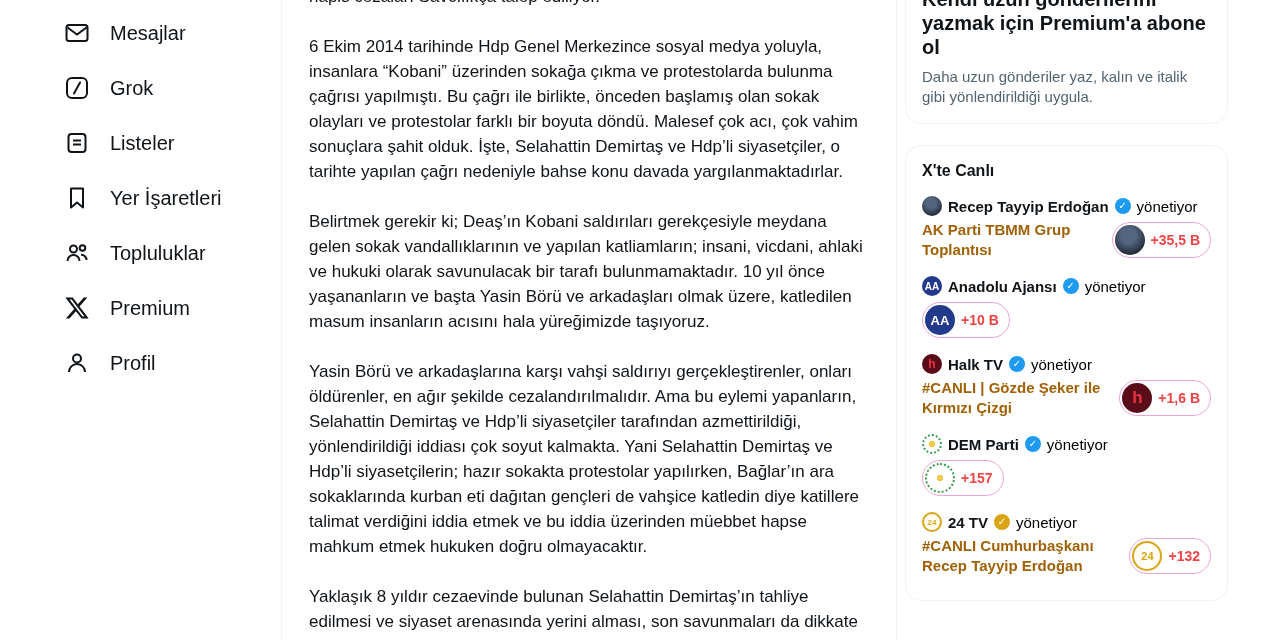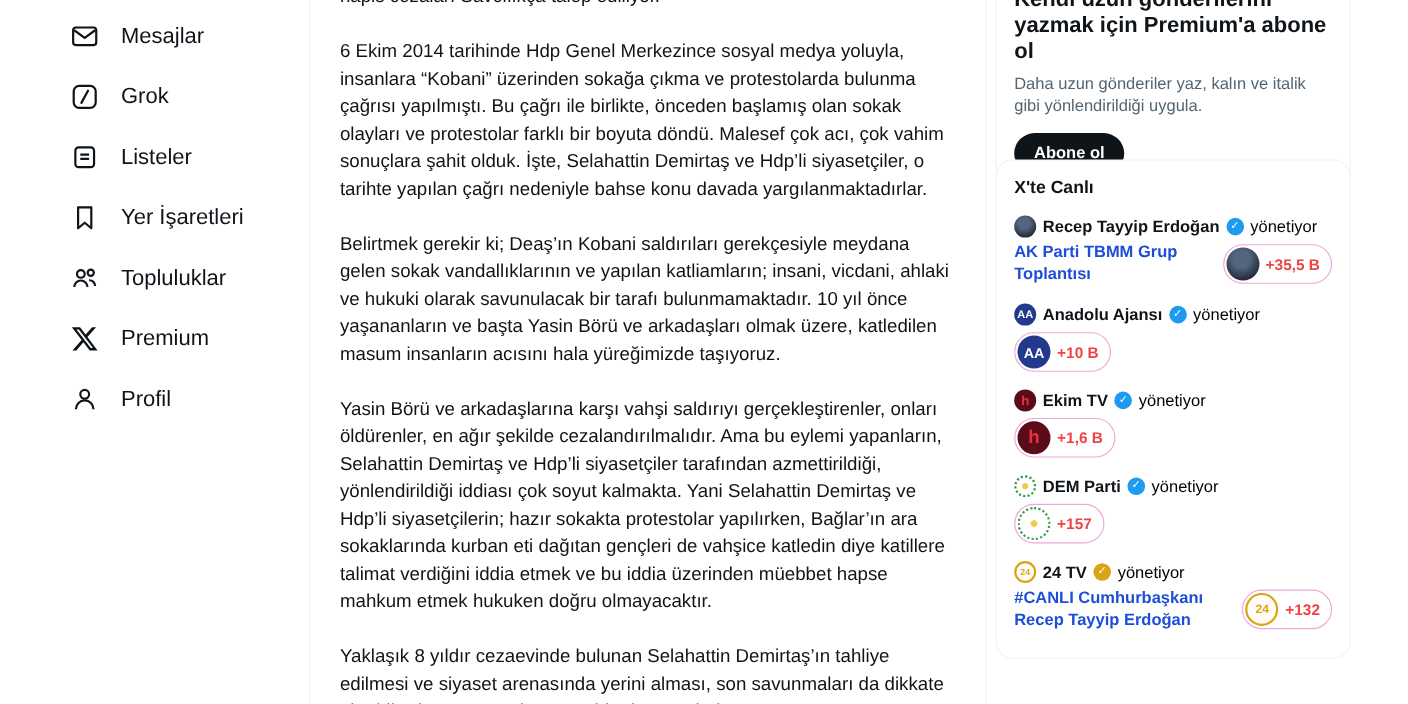--- a/index.html
+++ b/index.html
@@ -41,21 +41,21 @@
   .live-header { font-size:16px; font-weight:800; color:#0f1419; margin-bottom:4px; }
   .live-entry { margin-top:16px; cursor:pointer; }
   .entry-head { display:flex; align-items:center; gap:6px; margin-bottom:4px; }
   .mini-avatar { width:20px; height:20px; border-radius:50%; flex:0 0 auto; display:flex; align-items:center; justify-content:center; overflow:hidden; }
   .entry-name { font-size:15px; font-weight:700; color:#0f1419; white-space:nowrap; }
   .badge { width:16px; height:16px; border-radius:50%; display:flex; align-items:center; justify-content:center; color:#fff; font-size:10px; line-height:1; flex:0 0 auto; }
   .badge.blue { background:#1d9bf0; }
   .badge.gold { background:#d9a517; }
   .entry-role { font-size:15px; color:#000000; }
   .entry-body { display:flex; align-items:flex-start; justify-content:space-between; gap:8px; }
-  .entry-title { font-size:15px; line-height:20px; font-weight:700; color:#1d4ed8; width:200px; }
+  .entry-title { font-size:15px; line-height:20px; font-weight:700; color:#a16207; width:200px; }
   .count-pill {
     display:flex; align-items:center; gap:6px; border:1.5px solid #eda6d8; border-radius:20px;
     padding:2px 10px 2px 2px; background:#fff; flex:0 0 auto; margin-top:2px;
   }
   .pill-avatar { width:30px; height:30px; border-radius:50%; display:flex; align-items:center; justify-content:center; overflow:hidden; }
   .pill-count { font-size:14px; font-weight:700; color:#ef4444; white-space:nowrap; }
   
   .av-rte { background:radial-gradient(circle at 45% 35%, #54657f 0 30%, #27303f 70%, #11161f 100%); }
   .av-aa { background:#233a8c; color:#fff; font-size:10px; font-weight:800; }
   .av-aa.pill-avatar { font-size:13px; }
@@ -151,21 +151,20 @@
     <p>Yasin Börü ve arkadaşlarına karşı vahşi saldırıyı gerçekleştirenler, onları öldürenler, en ağır şekilde cezalandırılmalıdır. Ama bu eylemi yapanların, Selahattin Demirtaş ve Hdp’li siyasetçiler tarafından azmettirildiği, yönlendirildiği iddiası çok soyut kalmakta. Yani Selahattin Demirtaş ve Hdp’li siyasetçilerin; hazır sokakta protestolar yapılırken, Bağlar’ın ara sokaklarında kurban eti dağıtan gençleri de vahşice katledin diye katillere talimat verdiğini iddia etmek ve bu iddia üzerinden müebbet hapse mahkum etmek hukuken doğru olmayacaktır.</p>
     <p>Yaklaşık 8 yıldır cezaevinde bulunan Selahattin Demirtaş’ın tahliye edilmesi ve siyaset arenasında yerini alması, son savunmaları da dikkate alındığında; Dem partiye müzahir olan Kürtlerin, örgütün hegemonyasından kurtulabilmesi için belki önemli bir fırsat olacaktır.</p>
   </article>
 </main>
 
 <aside class="right-col">
 
   <section class="card premium-card">
     <h2 class="premium-title">Kendi uzun gönderilerini yazmak için Premium'a abone ol</h2>
     <p class="premium-desc">Daha uzun gönderiler yaz, kalın ve italik gibi yönlendirildiği uygula.</p>
-    <button class="subscribe-btn">Abone ol</button>
   </section>
 
   <section class="card live-card">
     <h2 class="live-header">X'te Canlı</h2>
 
     <div class="live-entry">
       <div class="entry-head">
         <span class="mini-avatar av-rte"></span>
         <span class="entry-name">Recep Tayyip Erdoğan</span>
         <span class="badge blue">✓</span>
@@ -191,25 +190,26 @@
         <div class="count-pill">
           <span class="pill-avatar av-aa">AA</span>
           <span class="pill-count">+10 B</span>
         </div>
       </div>
     </div>
 
     <div class="live-entry">
       <div class="entry-head">
         <span class="mini-avatar av-halk">h</span>
-        <span class="entry-name">Ekim TV</span>
-        <span class="badge blue">✓</span>
-        <span class="entry-role">yönetiyor</span>
-      </div>
-      <div class="entry-body">
+        <span class="entry-name">Halk TV</span>
+        <span class="badge blue">✓</span>
+        <span class="entry-role">yönetiyor</span>
+      </div>
+      <div class="entry-body">
+        <div class="entry-title">#CANLI | Gözde Şeker ile Kırmızı Çizgi</div>
         <div class="count-pill">
           <span class="pill-avatar av-halk">h</span>
           <span class="pill-count">+1,6 B</span>
         </div>
       </div>
     </div>
 
     <div class="live-entry">
       <div class="entry-head">
         <span class="mini-avatar av-dem"></span>

